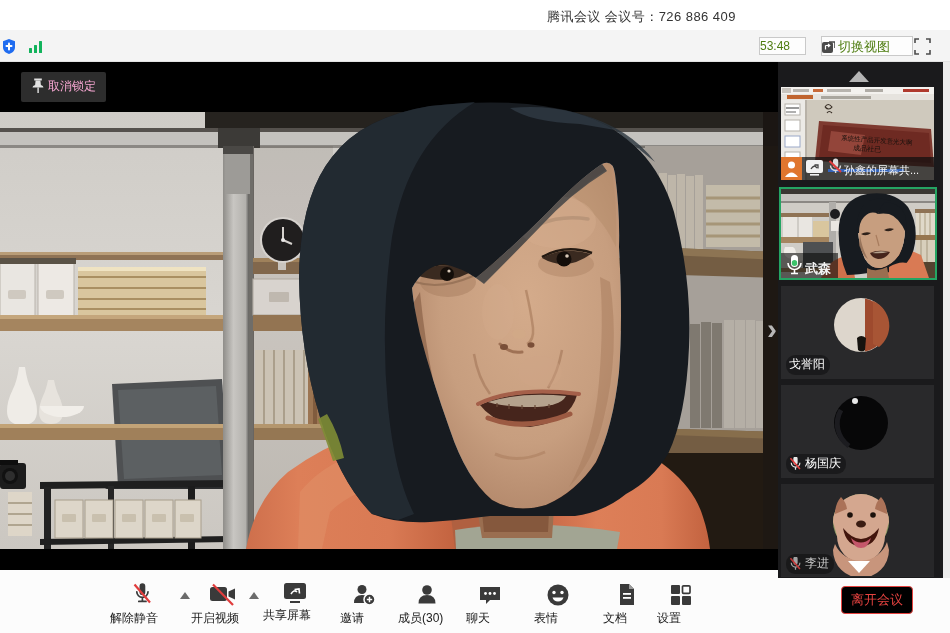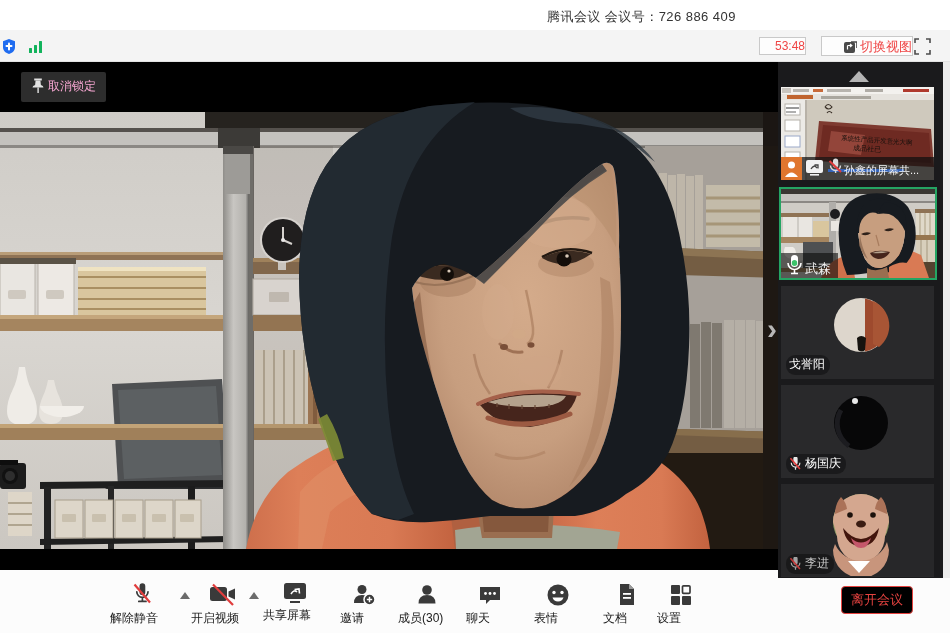--- a/index.html
+++ b/index.html
@@ -1,21 +1,21 @@
 <!DOCTYPE html>
 <html><head>
 <meta charset="utf-8">
 <style>
 *{margin:0;padding:0;box-sizing:border-box;}
 html,body{width:950px;height:633px;overflow:hidden;background:#fff;font-family:"Liberation Sans",sans-serif;}
 #app{position:relative;width:950px;height:633px;}
 #titlebar{position:absolute;left:0;top:0;width:950px;height:30px;background:#ffffff;}
 #titletext{position:absolute;left:547px;top:8px;font-size:13px;color:#333;letter-spacing:0.45px;}
 #topbar{position:absolute;left:0;top:30px;width:950px;height:32px;background:#f4f4f4;border-bottom:1px solid #e2e2e2;}
-.tbbox{position:absolute;border:1px solid #c9c9c9;background:#fdfdfd;color:#ef4444;text-align:right;}
+.tbbox{position:absolute;border:1px solid #c9c9c9;background:#fdfdfd;color:#4d7c0f;text-align:left;}
 #timer{left:759px;top:7px;width:47px;height:18px;font-size:12px;line-height:17px;}
 #switchview{left:821px;top:6px;width:92px;height:20px;font-size:13px;line-height:19px;}
 #main{position:absolute;left:0;top:62px;width:778px;height:508px;background:#000;}
 #unlock{position:absolute;left:21px;top:10px;width:85px;height:30px;background:#2d2d2d;border-radius:2px;color:#f9a8d4;font-size:12px;line-height:29px;text-align:right;padding-right:10px;}
 #chev{position:absolute;right:1px;top:250px;color:#c9c9c9;font-size:30px;font-weight:bold;opacity:.9;}
 #sidebar{position:absolute;left:778px;top:62px;width:172px;height:516px;background:#1a1a1c;z-index:5;}
 #scrollstrip{position:absolute;right:0;top:0;width:7px;height:516px;background:#ececec;}
 .thumb{position:absolute;left:3px;width:153px;height:93px;background:#29292b;overflow:hidden;}
 .tlabel{position:absolute;left:6px;bottom:5px;color:#fff;font-size:12px;background:rgba(0,0,0,0.35);padding:1px 5px 2px 3px;display:flex;align-items:center;gap:4px;border-radius:9px;}
 #bottombar{position:absolute;left:0;top:570px;width:950px;height:63px;background:#fcfcfc;}
@@ -310,21 +310,21 @@
 <path d="M30 82 q3 -5 6 -1 M33.5 78 l3.5 0 0 3.5" stroke="#444" stroke-width="1.3" fill="none"></path>
 <rect x="29" y="87" width="9" height="1.6" fill="#f2f2f2"></rect>
 <rect x="47" y="82" width="76" height="3" fill="#2e6cd8" opacity="0.8"></rect>
 <g transform="translate(47,73)">
             <path d="M5 1 a2.6 2.6 0 0 1 5.2 0 v4 a2.6 2.6 0 0 1 -5.2 0 z" fill="#ddd"></path>
             <path d="M2.5 5.5 a5 5 0 0 0 10 0 M7.6 10.5 v2.5" stroke="#ddd" stroke-width="1.4" fill="none"></path>
             <path d="M1.5 1 L13 12" stroke="#e03c3c" stroke-width="2"></path>
           </g>
 <text x="63" y="87" font-size="11" fill="#f5f5f5" font-family="Liberation Sans">孙鑫的屏幕共...</text>
 </svg></div>
-<div class="thumb" id="th2" style="top:125px;left:1px;width:158px;height:93px;border:2px solid #25a563;"><svg width="154" height="89" viewBox="0 0 154 89">
+<div class="thumb" id="th2" style="top:125px;left:1px;width:158px;height:93px;border:2px solid #25a563;font-weight:bold;"><svg width="154" height="89" viewBox="0 0 154 89">
 <rect width="154" height="89" fill="#cfccc6"></rect>
 <rect x="0" y="0" width="154" height="5" fill="#3a3733"></rect>
 <rect x="0" y="5" width="154" height="8" fill="#c6c4c0"></rect>
 <rect x="0" y="12" width="154" height="2" fill="#8b8884"></rect>
 <rect x="48" y="13" width="7" height="76" fill="#b0aeaa"></rect>
 <rect x="0" y="24" width="48" height="4" fill="#8f7355"></rect>
 <rect x="2" y="28" width="14" height="20" fill="#e9e6e1"></rect>
 <rect x="18" y="28" width="13" height="20" fill="#e9e6e1"></rect>
 <rect x="32" y="32" width="16" height="16" fill="#d9c69e"></rect>
 <rect x="0" y="48" width="48" height="6" fill="#a5855f"></rect>

